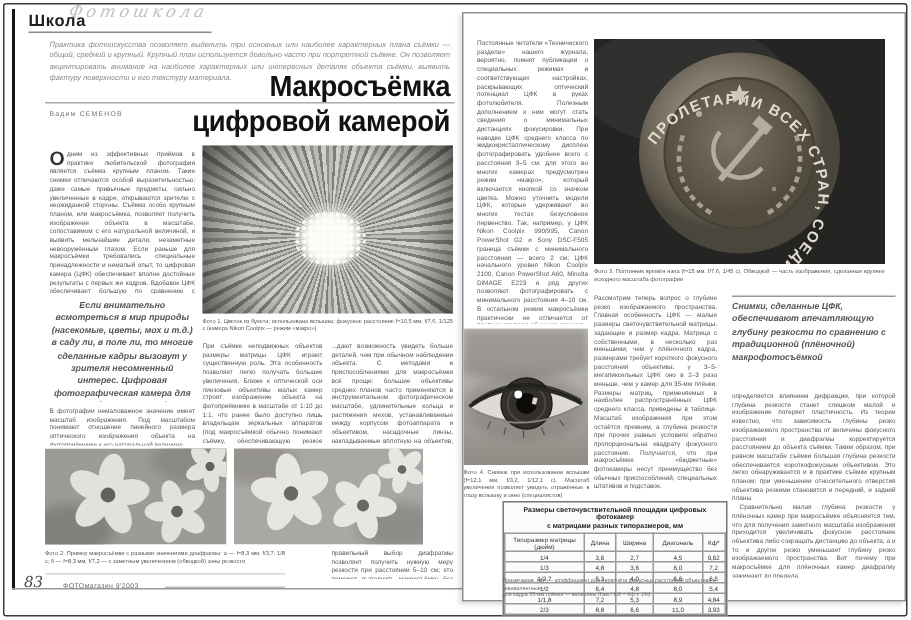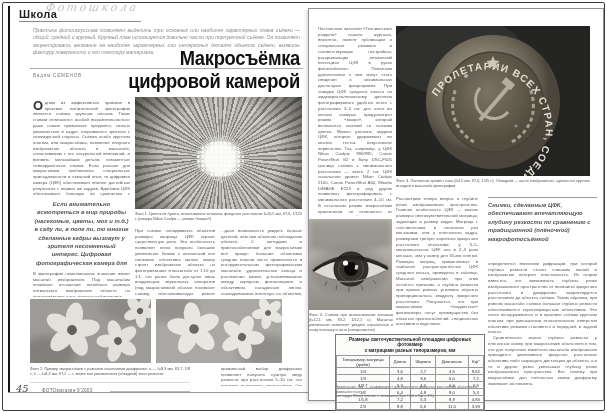--- a/index.html
+++ b/index.html
@@ -118,21 +118,21 @@
     <ellipse cx="16" cy="10" rx="26" ry="14" fill="#94928e" filter="url(#blB)"></ellipse>
     <use href="#p5b" transform="translate(38,30) scale(1.5) rotate(-8)"></use>
     <use href="#p5b" transform="translate(86,38) scale(1.25) rotate(22)"></use>
     <use href="#p5b" transform="translate(112,14) scale(.9) rotate(-25)"></use>
   </svg>
 
   <div class="abs cap" style="left:30px;top:367px;width:160px;height:16px;">Фото 2. Пример макросъёмки с разными значениями диафрагмы: а — f=8,3 мм, f/3,7, 1/8 с; б — f=8,3 мм, f/7,2 — с заметным увеличением (обводкой) зоны резкости</div>
   <div class="abs t f43" style="left:221px;top:366px;width:81px;height:20px;">правильный выбор диафрагмы позволяет получить нужную меру резкости при расстоянии 5–10 см; это поможет выполнить макросъёмку без провалов резкости.</div>
 
   <div class="hr" style="left:30px;top:382px;width:160px;background:#d8d8d8;"></div>
-  <div class="abs footnum" style="left:16px;top:383px;">45</div>
+  <div class="abs footnum" style="left:16px;top:383px;">83</div>
   <div class="abs foottxt" style="left:42px;top:388px;">ФОТОмагазин 9'2003</div>
   <div class="hr" style="left:110px;top:391px;width:80px;background:#bbb;"></div>
 
   <div class="abs t f43" style="left:318px;top:26px;width:74px;height:190px;">Постоянные читатели «Технического раздела» нашего журнала, вероятно, помнят публикации о специальных режимах и соответствующих настройках, раскрывающих оптический потенциал ЦФК в руках фотолюбителя. Полезным дополнением к ним могут стать сведения о минимальных дистанциях фокусировки. При наводке ЦФК среднего класса по жидкокристаллическому дисплею фотографировать удобнее всего с расстояния 3–5 см: для этого во многих камерах предусмотрен режим «макро», который включается кнопкой со значком цветка. Можно уточнить модели ЦФК, которые удерживают во многих тестах безусловное первенство. Так, например, у ЦФК Nikon Coolpix 990/995, Canon PowerShot G2 и Sony DSC-F505 граница съёмки с минимального расстояния — всего 2 см; ЦФК начального уровня Nikon Coolpix 2100, Canon PowerShot A60, Minolta DiMAGE E223 и ряд других позволяют фотографировать с минимального расстояния 4–10 см. В остальном режим макросъёмки практически не отличается от привычного всем обычного режима.</div>
 
   <svg class="ph" style="left:396px;top:26px;" width="194" height="150" viewBox="0 0 194 150">
     <defs>
       <radialGradient id="coinG" cx="42%" cy="38%">
         <stop offset="0%" stop-color="#a59e8f"></stop>
         <stop offset="55%" stop-color="#827b6c"></stop>

